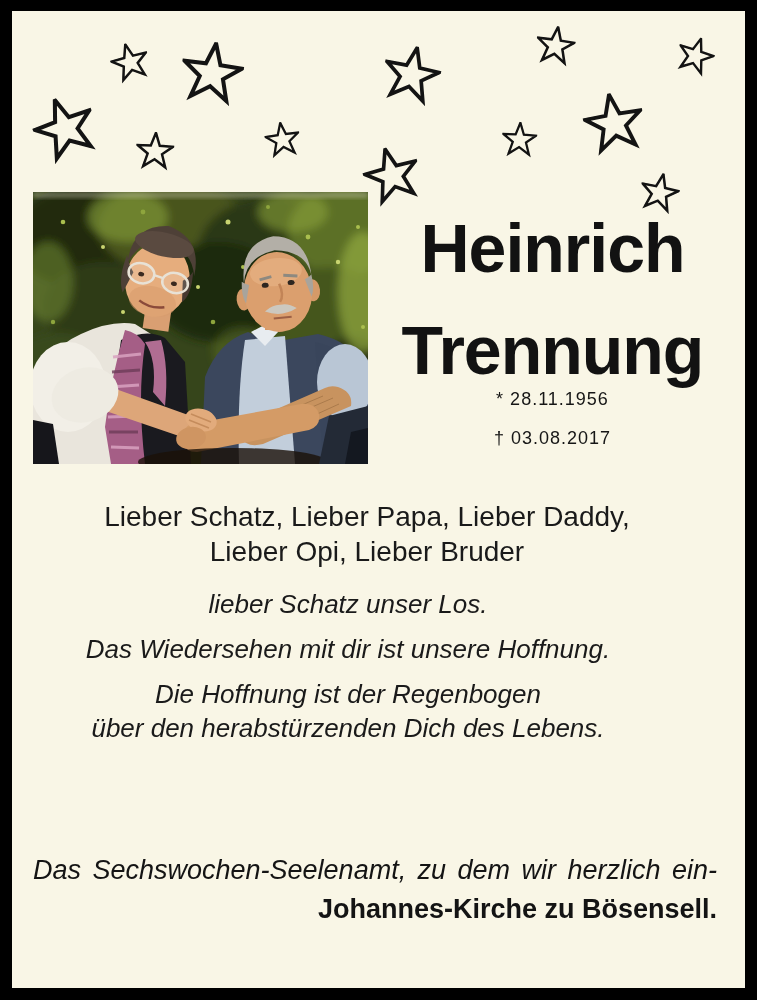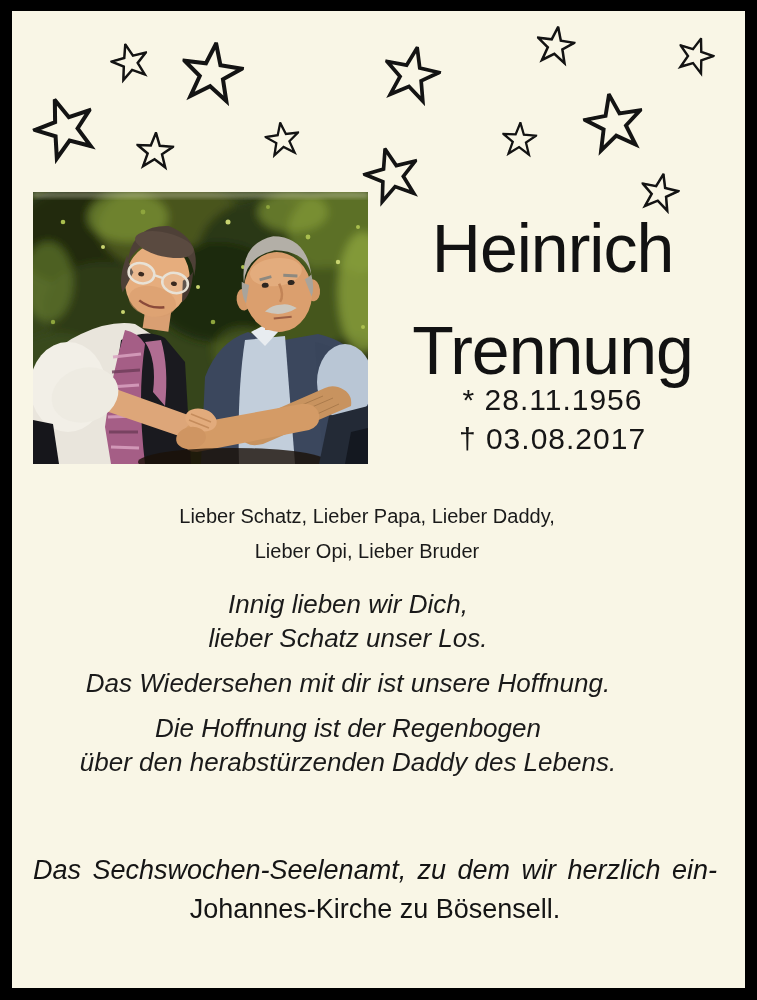--- a/index.html
+++ b/index.html
@@ -13,45 +13,45 @@
     position:absolute;left:12px;top:11px;width:733px;height:977px;
     background:#f9f6e6;color:#141414;
   }
   .star{position:absolute;pointer-events:none;}
   .photo{
     position:absolute;left:21px;top:181px;width:335px;height:272px;
     overflow:hidden;
   }
   .name-block{
     position:absolute;left:356px;top:186px;width:369px;
-    text-align:center;font-weight:normal;font-size:68px;line-height:102px;
+    text-align:center;font-weight:bold;font-size:68px;line-height:102px;
     letter-spacing:-1px;color:#121212;
   }
   .dates-block{
     position:absolute;left:356px;top:369px;width:369px;
-    text-align:center;font-size:30px;line-height:39px;letter-spacing:1px;
+    text-align:center;font-size:18px;line-height:39px;letter-spacing:1px;
     color:#161616;
   }
   .salutation{
     position:absolute;left:0;top:488px;width:710px;
-    text-align:center;font-size:20px;line-height:35px;color:#1a1a1a;
+    text-align:center;font-size:28px;line-height:35px;color:#1a1a1a;
   }
   .poem{
     position:absolute;left:0;top:576px;width:672px;
     text-align:center;font-style:italic;font-size:26px;line-height:34px;
     color:#1a1a1a;
   }
   .poem .stanza{margin:0 0 11px 0;}
   .poem .stanza:last-child{margin-bottom:8px;}
   .announcement{
     position:absolute;left:21px;top:840px;width:684px;
     font-size:27px;line-height:38.5px;color:#141414;
   }
   .announcement .just{text-align:justify;text-align-last:justify;font-style:italic;}
-  .announcement .last{text-align:center;}
+  .announcement .last{text-align:right;font-weight:bold;}
 </style>
 </head>
 <body style="background: rgb(0, 0, 0);">
 
 <div class="panel" style="background: rgb(249, 246, 230);">
 
   <div id="stars-layer">
       <div class="star" style="left: 99px; top: 32px; width: 38px; height: 38px; transform: rotate(-15deg);"><svg viewBox="0 0 100 100" width="100%" height="100%">
           <polygon points="50,2 61.8,35.8 96.6,36.6 68.9,57.5 79.1,91.5 50,71.5 20.9,91.5 31.1,57.5 3.4,36.6 38.2,35.8" fill="none" stroke="#141414" stroke-width="6.5"></polygon>
           <polygon points="50,2 61.8,35.8 96.6,36.6 68.9,57.5 79.1,91.5 50,71.5 20.9,91.5 31.1,57.5 3.4,36.6 38.2,35.8" fill="none" stroke="#141414" stroke-width="2" opacity="0.6" transform="rotate(2 50 50)"></polygon>
@@ -250,29 +250,28 @@
     <div>† 03.08.2017</div>
   </div>
 
   <div class="salutation">
     <div>Lieber Schatz, Lieber Papa, Lieber Daddy,</div>
     <div>Lieber Opi, Lieber Bruder</div>
   </div>
 
   <div class="poem">
     <div class="stanza">
-      <div>Innig lieben wir Dich,</div>
       <div>lieber Schatz unser Los.</div>
     </div>
     <div class="stanza">
       <div>Das Wiedersehen mit dir ist unsere Hoffnung.</div>
     </div>
     <div class="stanza">
       <div>Die Hoffnung ist der Regenbogen</div>
-      <div>über den herabstürzenden Daddy des Lebens.</div>
+      <div>über den herabstürzenden Dich des Lebens.</div>
     </div>
   </div>
 
   <div class="announcement">
     <div class="just">Das Sechswochen-Seelenamt, zu dem wir herzlich ein-</div>
     <div class="last">Johannes-Kirche zu Bösensell.</div>
   </div>
 
 </div>
 

